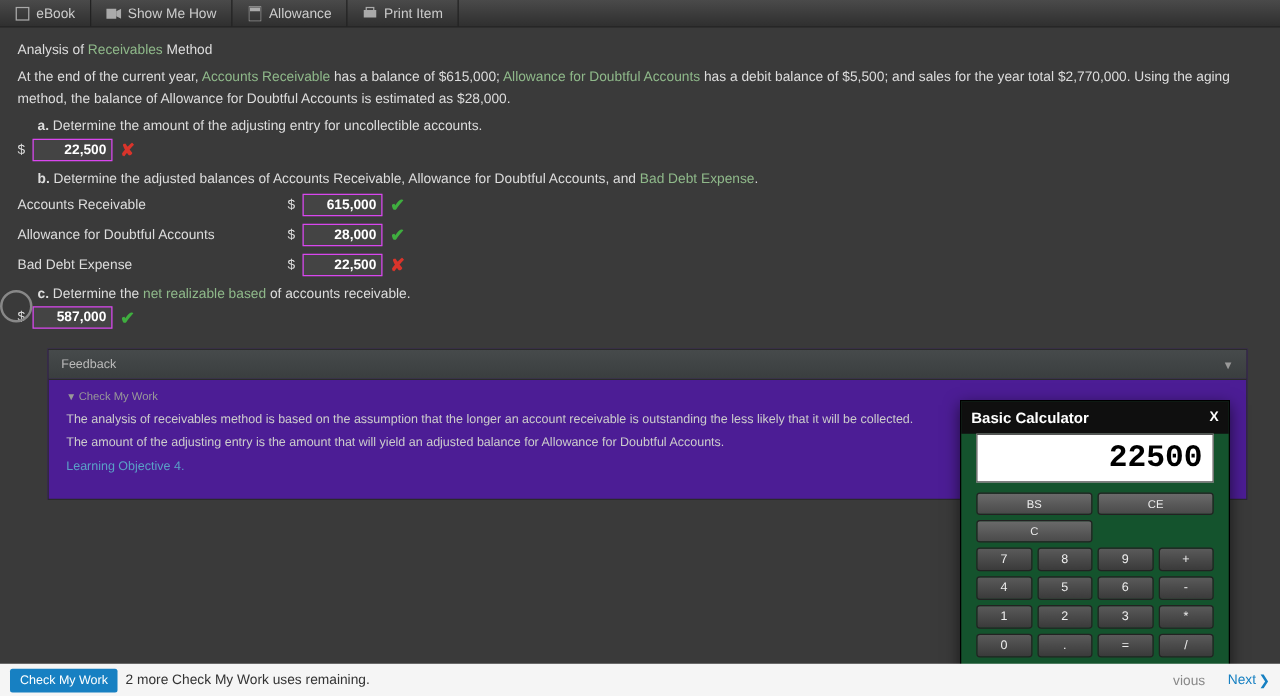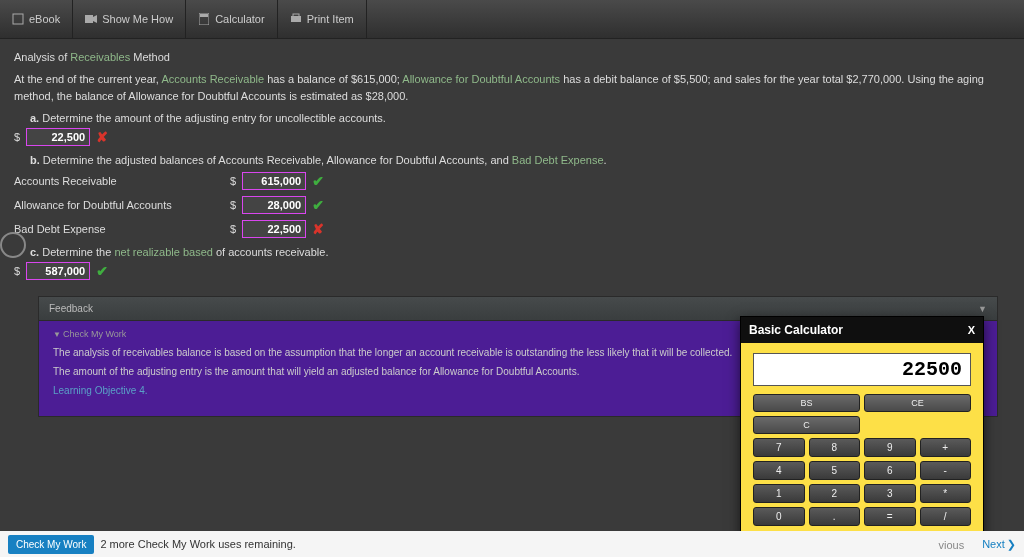--- a/index.html
+++ b/index.html
@@ -1,17 +1,17 @@
 <!DOCTYPE html>
 <html><head>
 <meta charset="utf-8">
 <style>
 * { box-sizing: border-box; margin: 0; padding: 0; }
 body { font-family: Arial, sans-serif; font-size: 11px; color: #ddd; background: #3a3a3a; width: 1024px; height: 557px; overflow: hidden; position: relative; }
-.topbar { display: flex; background: linear-gradient(#4a4a4a,#2f2f2f); height: 39px; align-items: center; border-bottom: 1px solid #222; }
+.topbar { display: flex; background: linear-gradient(#4a4a4a,#2f2f2f); height: 22px; align-items: center; border-bottom: 1px solid #222; }
 .topbar-item { display: flex; align-items: center; gap: 5px; padding: 0 12px; height: 100%; border-right: 1px solid #222; color: #ccc; font-size: 11px; cursor: pointer; }
 .topbar-item .icon { width: 12px; height: 12px; display: inline-flex; align-items: center; justify-content: center; }
 .content { padding: 12px 14px; }
 .title-line { margin-bottom: 8px; color: #ddd; }
 .title-line .hl { color: #8fb98a; }
 .para { color: #ddd; line-height: 1.5; margin-bottom: 8px; }
 .para .hl-green { color: #8fb98a; }
 .q { margin-top: 8px; color: #ddd; margin-left: 16px; }
 .q b { font-weight: bold; }
 .answer-row { display: flex; align-items: center; gap: 6px; margin-top: 4px; }
@@ -24,24 +24,24 @@
 .row-table .label { width: 210px; color: #ddd; }
 .hl-b { color: #8fb98a; }
 .feedback { margin: 16px 0 0 24px; background: #4c1d95; border: 1px solid #2a2a2a; width: 960px; }
 .feedback-head { padding: 6px 10px; font-size: 10px; color: #bbb; background: linear-gradient(#464a4b,#3a3e3f); border-bottom: 1px solid #2a2a2a; display:flex; justify-content:space-between; align-items:center;}
 .feedback-body { padding: 8px 14px 12px; font-size: 10px; color: #ccc; }
 .feedback-body .cmw { color: #999; margin-bottom: 8px; font-size: 9px; }
 .feedback-body .caret { font-size: 8px; margin-right: 2px; }
 .feedback-body p { margin-bottom: 8px; }
 .feedback-body .lo { color: #5aa0c7; }
 .circle-marker { position: absolute; left: 0px; top: 232px; width: 26px; height: 26px; border: 2px solid #888; border-radius: 50%; background: transparent; }
-.calculator { position: absolute; right: 40px; bottom: 18px; width: 244px; background: #fde047; border: 1px solid #000; box-shadow: 0 4px 12px rgba(0,0,0,0.6); }
+.calculator { position: absolute; right: 40px; bottom: 18px; width: 216px; background: #14532d; border: 1px solid #000; box-shadow: 0 4px 12px rgba(0,0,0,0.6); }
 .calc-title { display: flex; justify-content: space-between; align-items: center; background: #0f0f0f; color: #fff; padding: 6px 8px; font-weight: bold; font-size: 12px; }
 .calc-close { color: #fff; cursor: pointer; font-size: 11px; }
-.calc-display { margin: 10px 12px 8px; background: #fff; color: #000; text-align: right; font-size: 20px; font-weight: bold; padding: 4px 8px; border: 1px solid #555; font-family: 'Courier New', monospace; }
+.calc-display { margin: 0 12px 8px; background: #fff; color: #000; text-align: right; font-size: 25px; font-weight: bold; padding: 4px 8px; border: 1px solid #555; font-family: 'Courier New', monospace; }
 .calc-grid { display: grid; grid-template-columns: repeat(4, 1fr); gap: 4px; padding: 0 12px 12px; }
 .calc-btn { background: linear-gradient(#5a5a5a,#3a3a3a); border: 1px solid #222; color: #eee; text-align: center; padding: 3px 0; font-size: 10px; border-radius: 3px; cursor: pointer; }
 .calc-btn.top { background: linear-gradient(#6a6a6a,#4a4a4a); font-size: 9px; }
 .calc-row3 { display: grid; grid-template-columns: repeat(2, 1fr); gap: 4px; padding: 0 12px 4px; }
 .footer { position: absolute; bottom: 0; left: 0; right: 0; height: 26px; background: #f5f5f5; display: flex; align-items: center; padding: 0 8px; color: #333; font-size: 11px; justify-content: space-between; }
 .footer-left { display: flex; align-items: center; gap: 6px; }
 .cmw-btn { background: #1780c2; color: #fff; padding: 4px 8px; border-radius: 2px; font-size: 10px; cursor: pointer; }
 .footer-right { display: flex; align-items: flex-end; gap: 18px; }
 .nav-link { color: #1780c2; font-size: 11px; cursor: pointer; display:flex; align-items:center; gap:2px;}
 .nav-link.prev { color: #888; }
@@ -68,21 +68,21 @@
       </span>
     <span>Show Me How</span>
   </div>
   <div class="topbar-item">
     <span class="icon">
         <svg width="10" height="12">
           <rect x="0" y="0" width="10" height="12" fill="none" stroke="#aaa"></rect>
           <rect x="1" y="1" width="8" height="3" fill="#aaa"></rect>
         </svg>
       </span>
-    <span>Calculator</span>
+    <span>Allowance</span>
   </div>
   <div class="topbar-item">
     <span class="icon">
         <svg width="12" height="12">
           <rect x="1" y="3" width="10" height="6" fill="#aaa"></rect>
           <rect x="3" y="1" width="6" height="3" fill="none" stroke="#aaa"></rect>
         </svg>
       </span>
     <span>Print Item</span>
   </div>
@@ -139,21 +139,21 @@
     <span class="mark-v">✔</span>
   </div>
 
   <div class="feedback">
     <div class="feedback-head">
       <span>Feedback</span>
       <span class="tri">▼</span>
     </div>
     <div class="feedback-body">
       <div class="cmw"><span class="caret">▼</span><span>Check My Work</span></div>
-      <p>The analysis of receivables balance is based on the assumption that the longer an account receivable is outstanding the less likely that it will be collected.</p>
+      <p>The analysis of receivables method is based on the assumption that the longer an account receivable is outstanding the less likely that it will be collected.</p>
       <p>The amount of the adjusting entry is the amount that will yield an adjusted balance for Allowance for Doubtful Accounts.</p>
       <p class="lo">Learning Objective 4.</p>
     </div>
   </div>
 </div>
 
 <div class="circle-marker"></div>
 
 <div class="calculator">
   <div class="calc-title">

